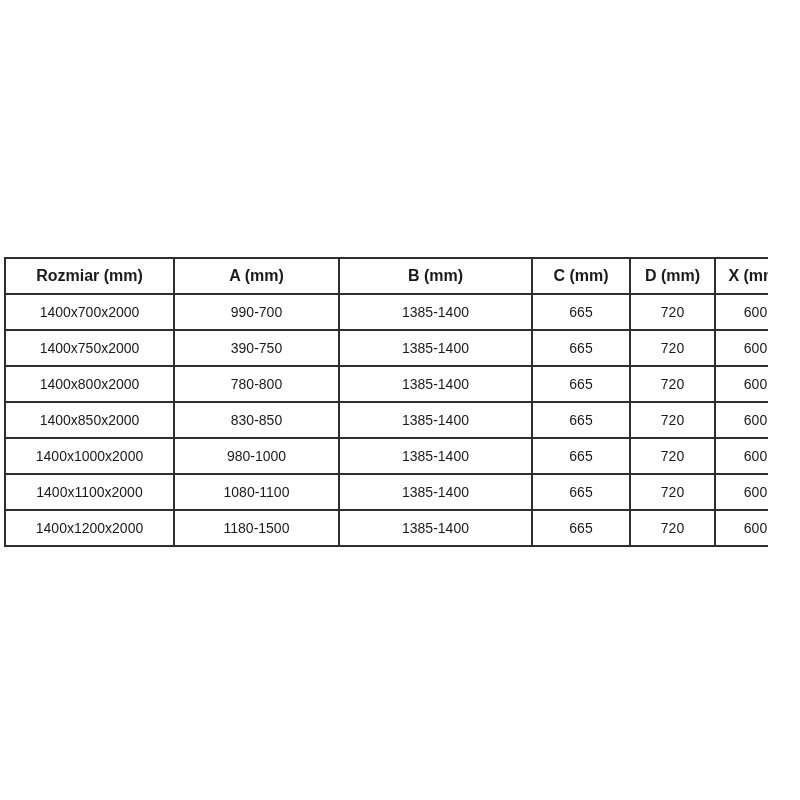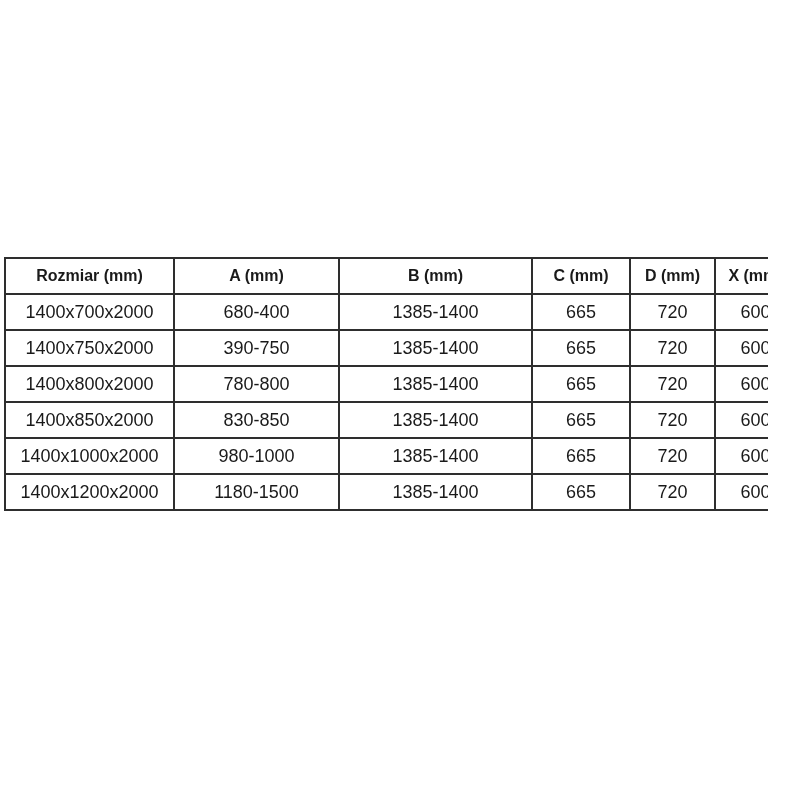--- a/index.html
+++ b/index.html
@@ -35,21 +35,21 @@
   table.size-table col.c-d       { width: 85px;  }
   table.size-table col.c-x       { width: 81px;  }
   table.size-table th,
   table.size-table td {
     border: 2px solid #2e2e2e;
     height: 34px;
     padding: 0 2px;
     text-align: center;
     vertical-align: middle;
     color: #1a1a1a;
-    font-size: 18px;
+    font-size: 14px;
     line-height: 1;
     white-space: nowrap;
     overflow: hidden;
   }
   table.size-table th {
     font-weight: bold;
     font-size: 16px;
   }
 </style>
 </head>
@@ -71,21 +71,21 @@
           <th>A (mm)</th>
           <th>B (mm)</th>
           <th>C (mm)</th>
           <th>D (mm)</th>
           <th>X (mm)</th>
         </tr>
     </thead>
     <tbody>
         <tr>
           <td>1400x700x2000</td>
-          <td>680-400</td>
+          <td>990-700</td>
           <td>1385-1400</td>
           <td>665</td>
           <td>720</td>
           <td>600</td>
         </tr>
         <tr>
           <td>1400x750x2000</td>
           <td>390-750</td>
           <td>1385-1400</td>
           <td>665</td>
@@ -110,20 +110,28 @@
         </tr>
         <tr>
           <td>1400x1000x2000</td>
           <td>980-1000</td>
           <td>1385-1400</td>
           <td>665</td>
           <td>720</td>
           <td>600</td>
         </tr>
         <tr>
+          <td>1400x1100x2000</td>
+          <td>1080-1100</td>
+          <td>1385-1400</td>
+          <td>665</td>
+          <td>720</td>
+          <td>600</td>
+        </tr>
+        <tr>
           <td>1400x1200x2000</td>
           <td>1180-1500</td>
           <td>1385-1400</td>
           <td>665</td>
           <td>720</td>
           <td>600</td>
         </tr>
       </tbody>
   </table>
 </div>

